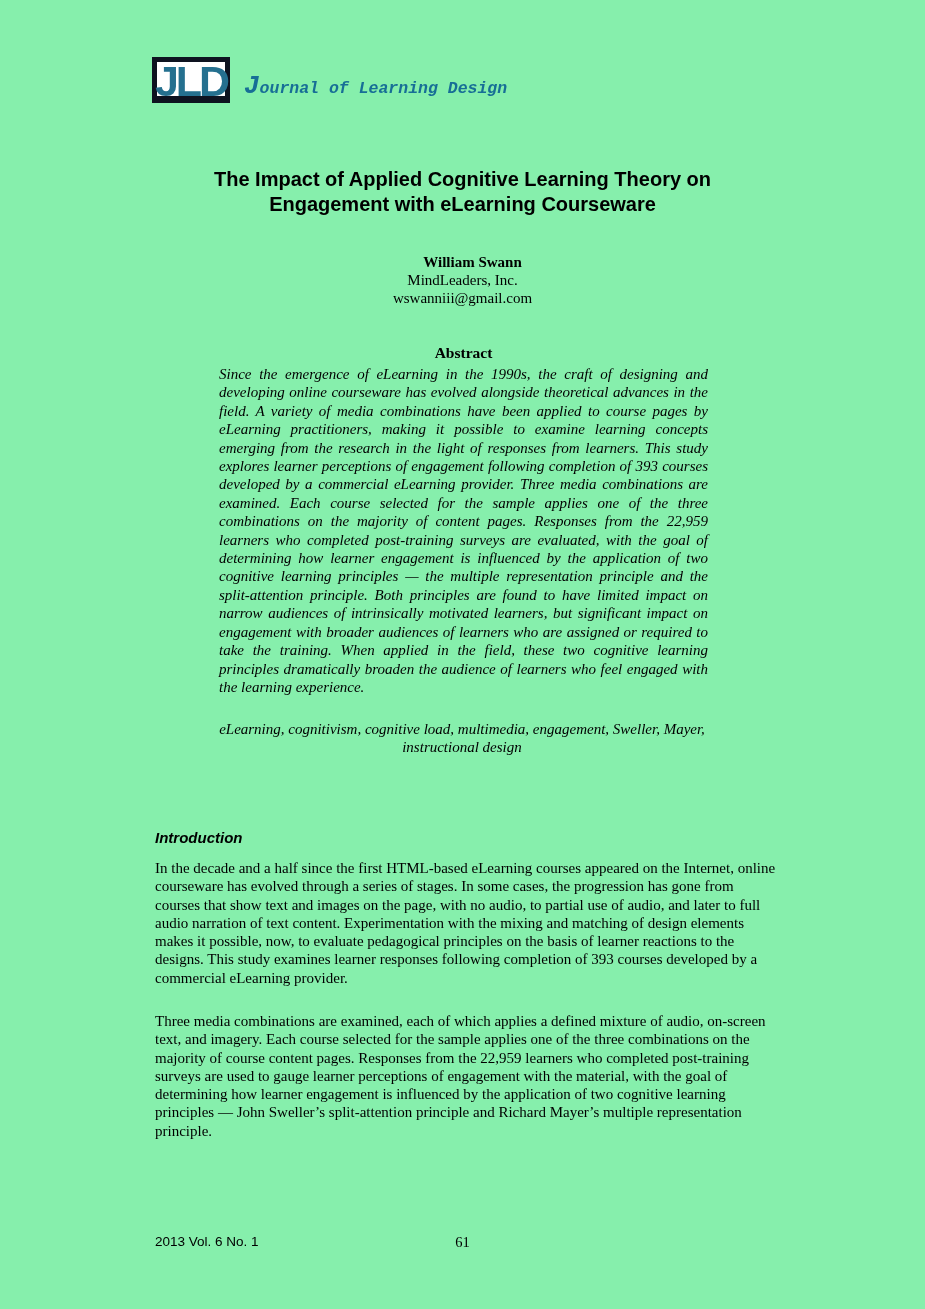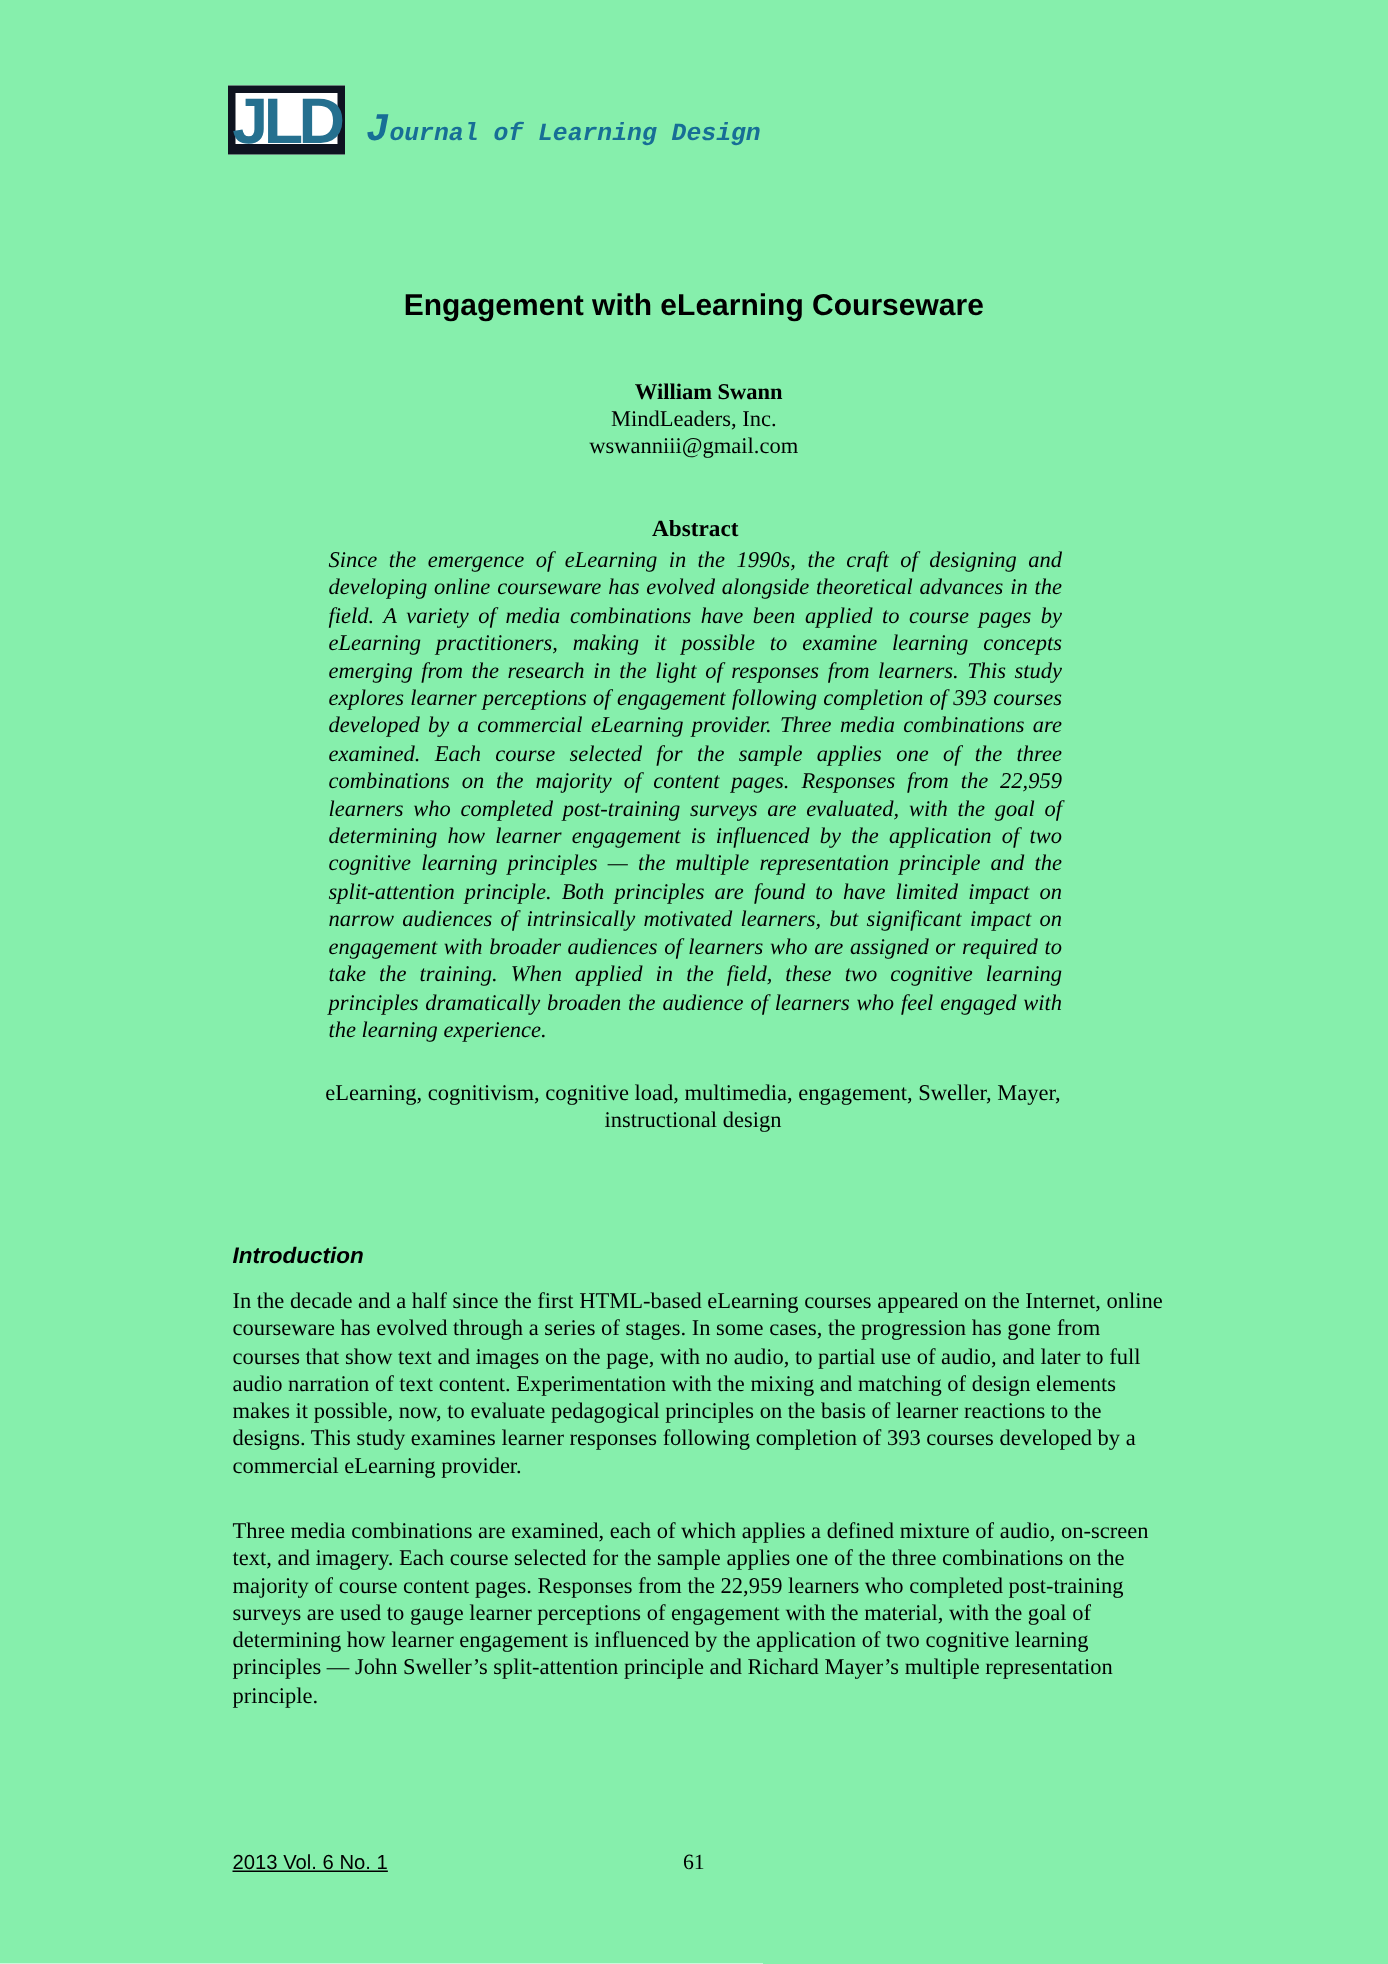--- a/index.html
+++ b/index.html
@@ -109,20 +109,21 @@
     left: 212px;
     width: 500px;
     text-align: center;
   }
   .keywords-heading {
     font-weight: bold;
     font-size: 15.5px;
     margin-bottom: 2px;
   }
   .keywords-text {
+    font-style: italic;
     font-size: 15px;
     line-height: 18.4px;
   }
 
   
   .intro-heading {
     position: absolute;
     top: 829px;
     left: 155px;
     font-family: "Liberation Sans", sans-serif;
@@ -143,21 +144,20 @@
   .para-2 { top: 1012px; }
 
   
   .footer-left {
     position: absolute;
     left: 155px;
     top: 1234px;
     font-family: "Liberation Sans", sans-serif;
     font-size: 13.5px;
     color: #000000;
-    text-decoration: underline;
   }
   .footer-page-number {
     position: absolute;
     left: 0;
     top: 1234px;
     width: 100%;
     text-align: center;
     font-size: 14.5px;
   }
 </style>
@@ -167,21 +167,21 @@
 <div class="page">
 
   <div class="logo-row">
     <div class="logo-box">
       <span class="logo-letters">JLD</span>
     </div>
     <div class="journal-name">Journal of Learning Design</div>
   </div>
 
   <h1 class="paper-title">
-    <br>
+    <span>The Impact of Applied Cognitive Learning Theory on</span><br>
     <span>Engagement with eLearning Courseware</span>
   </h1>
 
   <div class="author-block">
     <div class="author-name">William Swann</div>
     <div>MindLeaders, Inc.</div>
     <div>wswanniii@gmail.com</div>
   </div>
 
   <div class="abstract-block">

